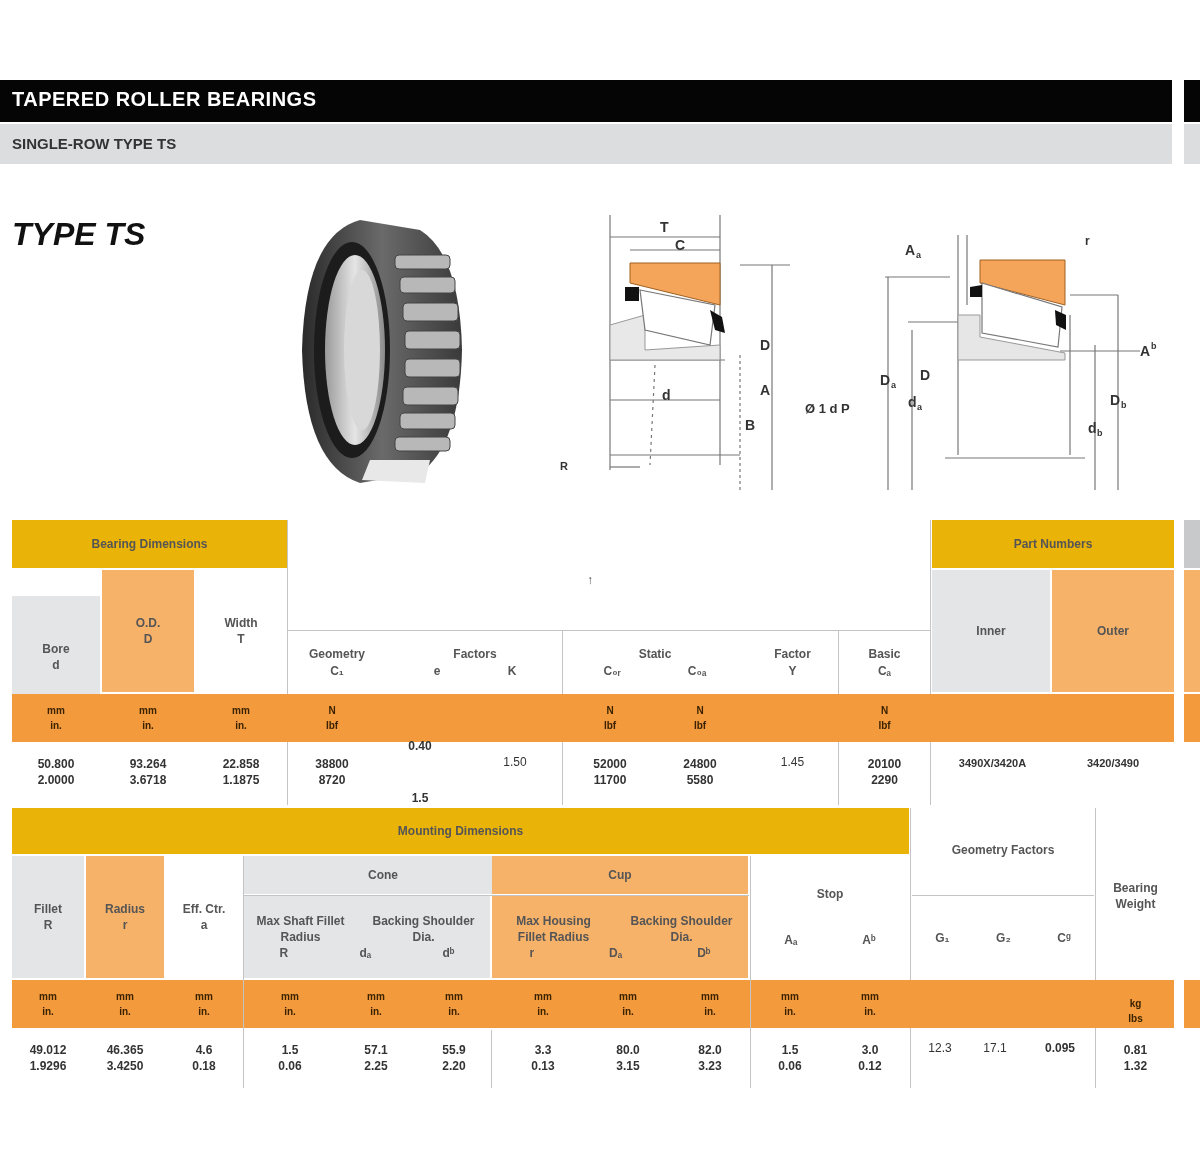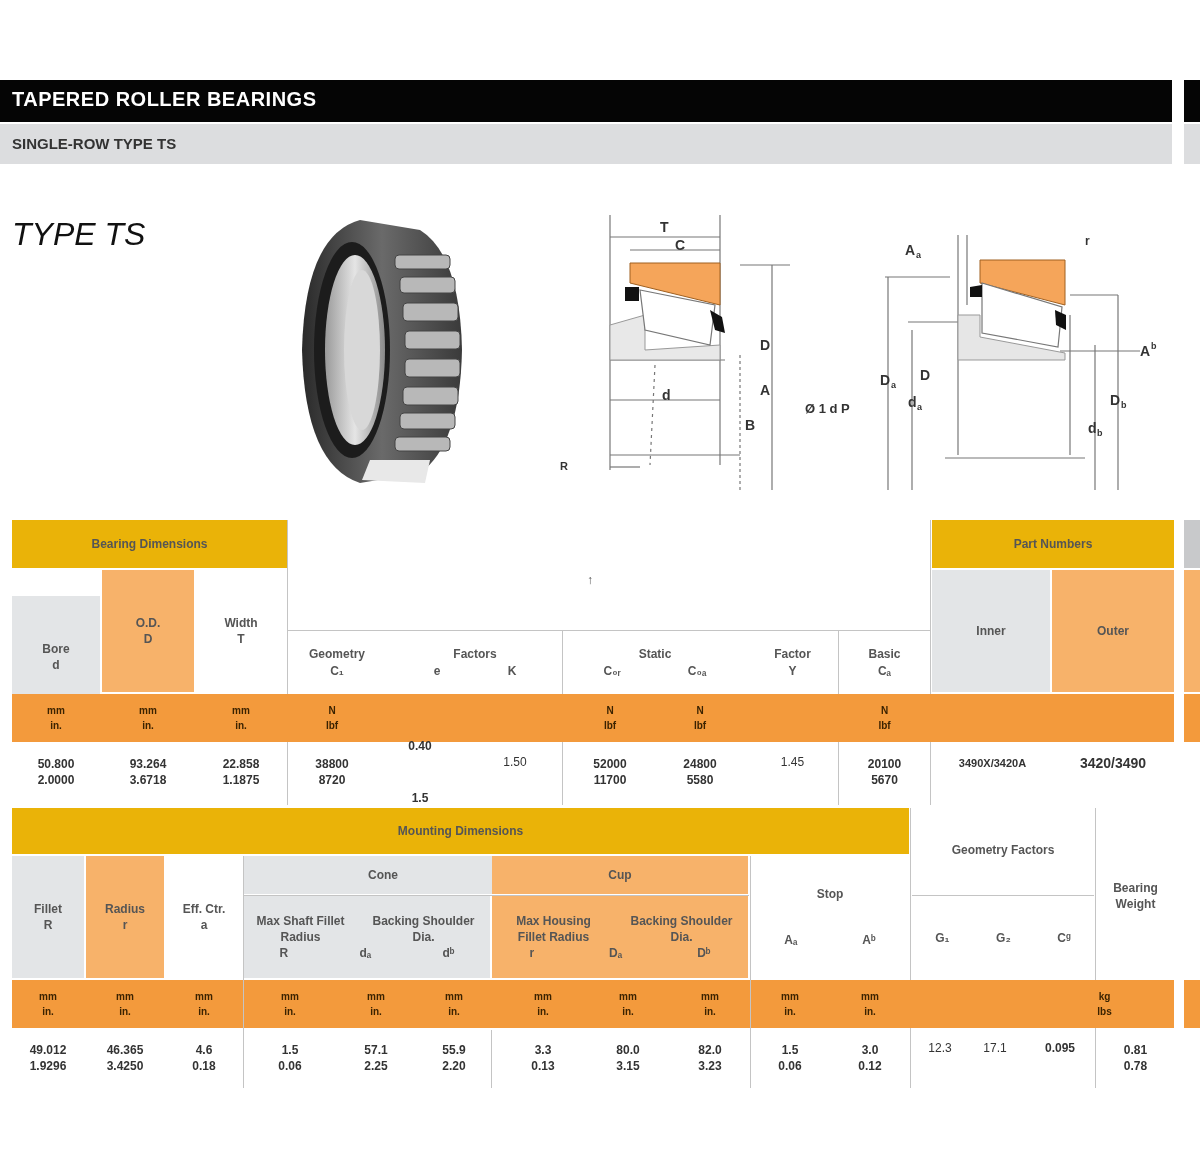--- a/index.html
+++ b/index.html
@@ -2,21 +2,21 @@
 <html><head>
 <meta charset="utf-8">
 <style>
   * { box-sizing: border-box; margin: 0; padding: 0; }
   body { width: 1200px; height: 1165px; background: #ffffff; font-family: "Liberation Sans", sans-serif; color: #222; position: relative; overflow: hidden; }
   .abs { position: absolute; }
   .title-bar { left: 0; top: 80px; width: 1172px; height: 42px; background: #050505; color: #fff; font-weight: bold; font-size: 20px; padding: 8px 12px; letter-spacing: 0.5px; }
   .title-bar-r { left: 1184px; top: 80px; width: 16px; height: 42px; background: #050505; }
   .sub-bar { left: 0; top: 124px; width: 1172px; height: 40px; background: #dcdddf; font-weight: bold; font-size: 15px; padding: 11px 12px; color: #333; }
   .sub-bar-r { left: 1184px; top: 124px; width: 16px; height: 40px; background: #dcdddf; }
-  .type-label { left: 12px; top: 216px; font-size: 32px; font-weight: normal; font-style: italic; color: #111; }
+  .type-label { left: 12px; top: 216px; font-size: 32px; font-weight: bold; font-style: italic; color: #111; }
 
   .gray { background: #eab308; }
   .lgray { background: #e3e5e7; }
   .orange { background: #f7b26a; }
   .orange-dk { background: #f39a3c; }
   .cell { position: absolute; font-size: 11px; text-align: center; color: #444; font-weight: bold; display: flex; align-items: center; justify-content: center; flex-direction: column; line-height: 1.35; }
   .hdr { font-size: 12px; color: #555; }
   .vline { position: absolute; width: 1px; background: #c4c4c4; }
   .hline { position: absolute; height: 1px; background: #c4c4c4; }
   .val { font-size: 12px; color: #333; font-weight: bold; line-height: 1.3; }
@@ -268,26 +268,26 @@
       </div>
     <div class="cell val" style="left:660px; top:748px; width:80px; height:50px;">
         <span>24800</span>
         <span>5580</span>
       </div>
     <div class="cell val" style="left:755px; top:748px; width:75px; height:30px; font-weight:normal;">
         <span>1.45</span>
       </div>
     <div class="cell val" style="left:842px; top:748px; width:85px; height:50px;">
         <span>20100</span>
-        <span>5670</span>
+        <span>2290</span>
       </div>
     <div class="cell val" style="left:935px; top:748px; width:115px; height:30px; font-size:11px;">
         <span>3490X/3420A</span>
       </div>
-    <div class="cell val" style="left:1052px; top:748px; width:122px; height:30px; font-size:14px;">
+    <div class="cell val" style="left:1052px; top:748px; width:122px; height:30px; font-size:11px;">
         <span>3420/3490</span>
       </div>
   </div>
 </div>
 
 <div>
   <div class="cell gray hdr" style="left:12px; top:808px; width:897px; height:46px;">
       <span>Mounting Dimensions</span>
     </div>
   <div class="vline" style="left:910px; top:808px; height:280px;"></div>
@@ -396,21 +396,21 @@
       <span>in.</span>
     </div>
   <div class="cell unit" style="left:752px; top:982px; width:76px; height:44px;">
       <span>mm</span>
       <span>in.</span>
     </div>
   <div class="cell unit" style="left:832px; top:982px; width:76px; height:44px;">
       <span>mm</span>
       <span>in.</span>
     </div>
-  <div class="cell unit" style="left:1066px; top:982px; width:77px; height:44px;">
+  <div class="cell unit" style="left:1097px; top:982px; width:77px; height:44px;justify-content:flex-end;">
       <span>kg</span>
       <span>lbs</span>
     </div>
 
   <div class="vline" style="left:243px; top:856px; height:232px;"></div>
   <div class="vline" style="left:491px; top:1030px; height:58px;"></div>
   <div class="vline" style="left:750px; top:856px; height:232px;"></div>
 
   <div>
     <div class="cell val" style="left:12px; top:1034px; width:72px; height:50px;">
@@ -461,16 +461,16 @@
         <span>12.3</span>
       </div>
     <div class="cell val" style="left:970px; top:1034px; width:50px; height:30px; font-weight:normal;">
         <span>17.1</span>
       </div>
     <div class="cell val" style="left:1030px; top:1034px; width:60px; height:30px;">
         <span>0.095</span>
       </div>
     <div class="cell val" style="left:1097px; top:1034px; width:77px; height:50px;">
         <span>0.81</span>
-        <span>0.78</span>
+        <span>1.32</span>
       </div>
   </div>
 </div>
 
 </body></html>

